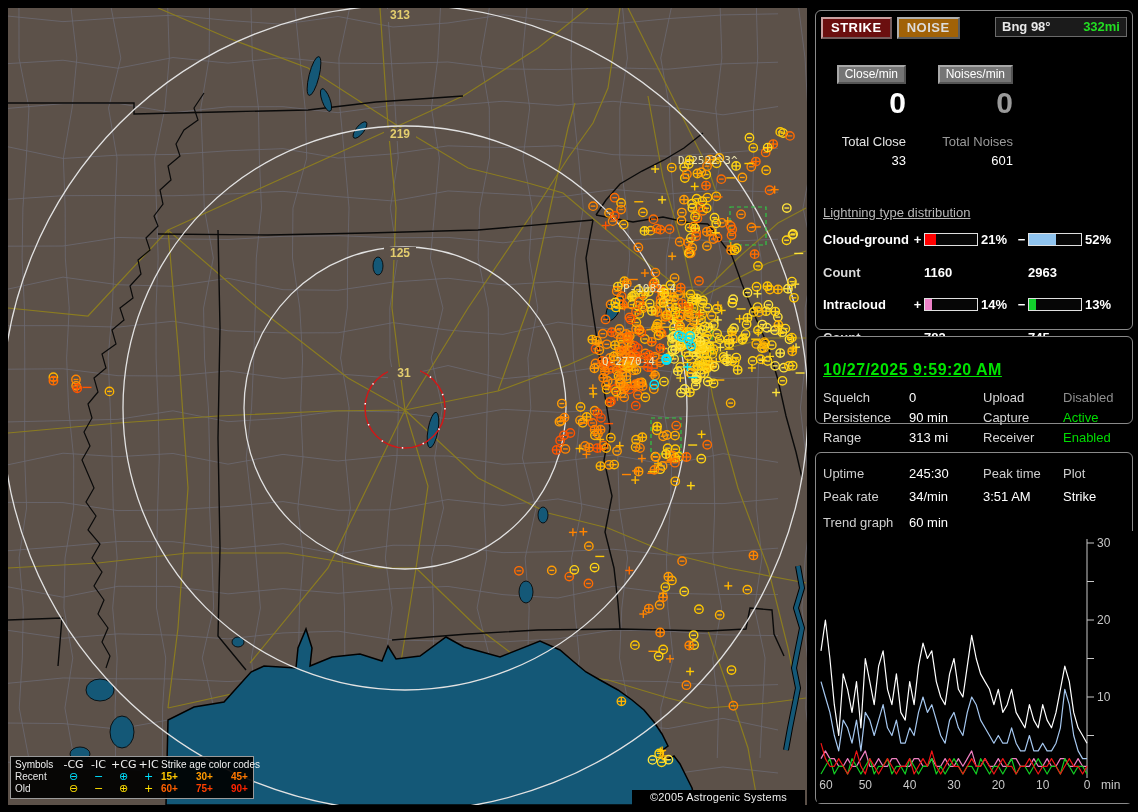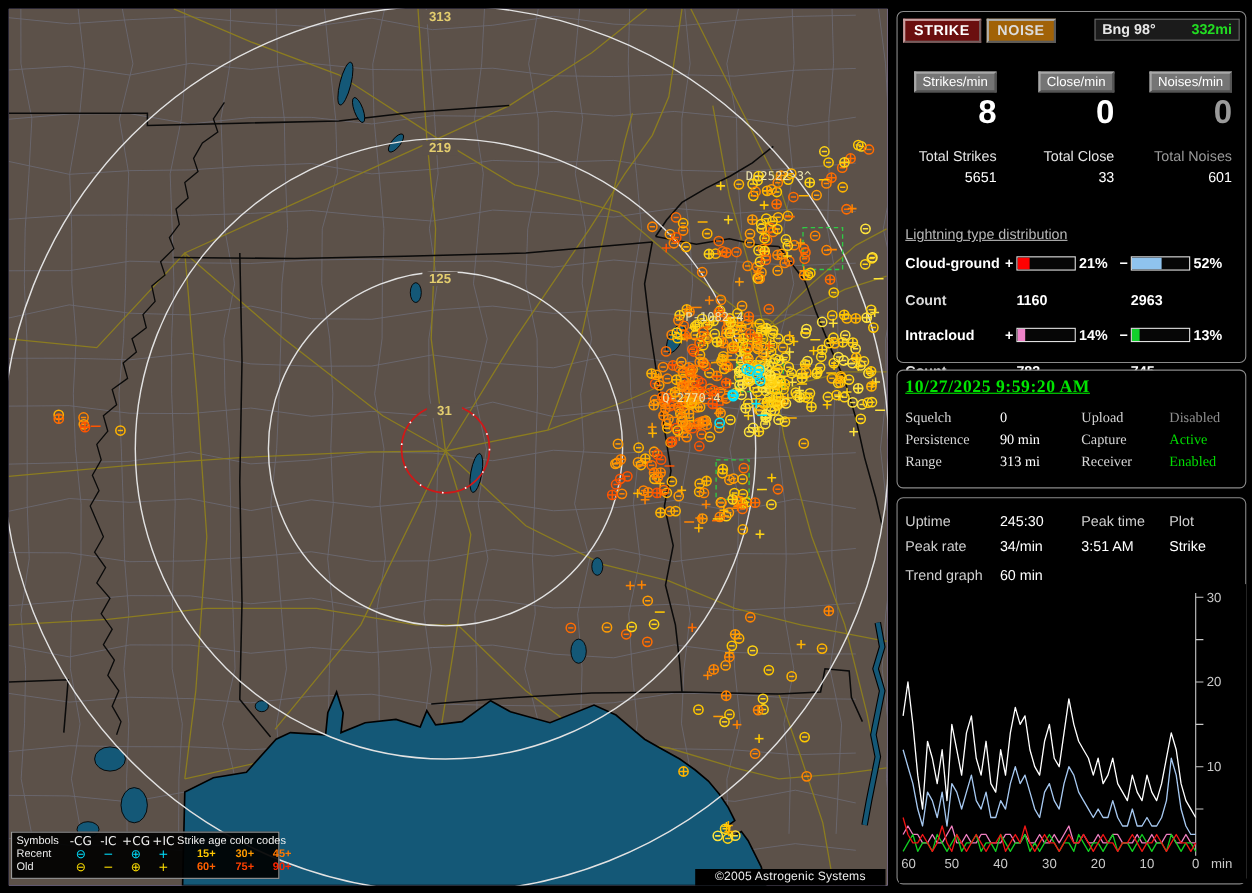--- a/index.html
+++ b/index.html
@@ -12,27 +12,27 @@
   .map-area svg { position:absolute; left:0; top:0; }
   .map-credit { position:absolute; right:2px; bottom:0; background:#000; color:#ececec;
     font-size:11px; padding:1px 18px 2px; letter-spacing:0.2px; }
   .map-legend { position:absolute; left:2px; bottom:6px; width:244px; background:rgba(0,0,0,0.92);
     border:1px solid #9a9a9a; padding:2px 4px 3px; display:grid;
     grid-template-columns:46px 25px 25px 25px 25px 35px 35px 34px;
     font-size:10px; line-height:12px; color:#e8e8e8; }
   .map-legend .hdr { color:#f0f0f0; }
   .map-legend .span3 { grid-column:span 3; }
   .map-legend .sym { font-family:"DejaVu Sans", sans-serif; text-align:center; font-size:11px; line-height:11px; }
-  .map-legend .age { text-align:right; font-weight:bold; }
+  .map-legend .age { text-align:left; font-weight:bold; }
 
   
   .side-panel { position:absolute; left:815px; top:0; width:318px; height:812px; color:#e8e8e8; font-size:13px; }
   .box { position:absolute; left:0; width:318px; background:#000; border:1px solid #8a8a8a; border-radius:6px; }
   .box1 { top:10px; height:320px; padding:6px 0 0 0; }
-  .box2 { top:336px; height:108px; padding:6px 0 0 7px;font-family:Liberation Serif, serif; }
+  .box2 { top:336px; height:88px; padding:24px 0 0 7px; }
   .box3 { top:452px; height:352px; padding:9px 0 0 7px; }
 
   .mode-row { display:flex; align-items:flex-start; padding:0 5px 0 5px; height:22px; }
   .mode-btn { font-family:"Liberation Sans",sans-serif; font-size:13px; font-weight:bold;
     padding:1px 8px 2px; cursor:pointer; letter-spacing:0.5px; }
   .mode-btn.strike { background:#6b0f0f; color:#fff; border:2px outset #c9a0a0; margin-right:5px; }
   .mode-btn.noise  { background:#a16207; color:#dcdcdc; border:2px outset #b0b0b0; }
   .bng-box { margin-left:auto; width:132px; background:#1b1b1b; border:1px solid #6a6a6a;
     display:flex; justify-content:space-between; align-items:center; padding:1px 6px 2px; font-weight:bold; font-size:13px; }
 
@@ -3118,26 +3118,20 @@
         <button class="mode-btn strike">STRIKE</button>
         <button class="mode-btn noise">NOISE</button>
         <div class="bng-box">
           <span>Bng 98°</span>
           <span style="color: rgb(34, 221, 34);">332mi</span>
         </div>
       </div>
 
       <div class="rates-grid">
         <div class="rate-col">
-          <span class="btn3d">Strikes/min</span>
-          <div class="rate-value">8</div>
-          <div class="rate-total-label">Total Strikes</div>
-          <div class="rate-total">5651</div>
-        </div>
-        <div class="rate-col">
           <span class="btn3d">Close/min</span>
           <div class="rate-value">0</div>
           <div class="rate-total-label">Total Close</div>
           <div class="rate-total">33</div>
         </div>
         <div class="rate-col">
           <span class="btn3d">Noises/min</span>
           <div class="rate-value dim">0</div>
           <div class="rate-total-label dim">Total Noises</div>
           <div class="rate-total">601</div>

